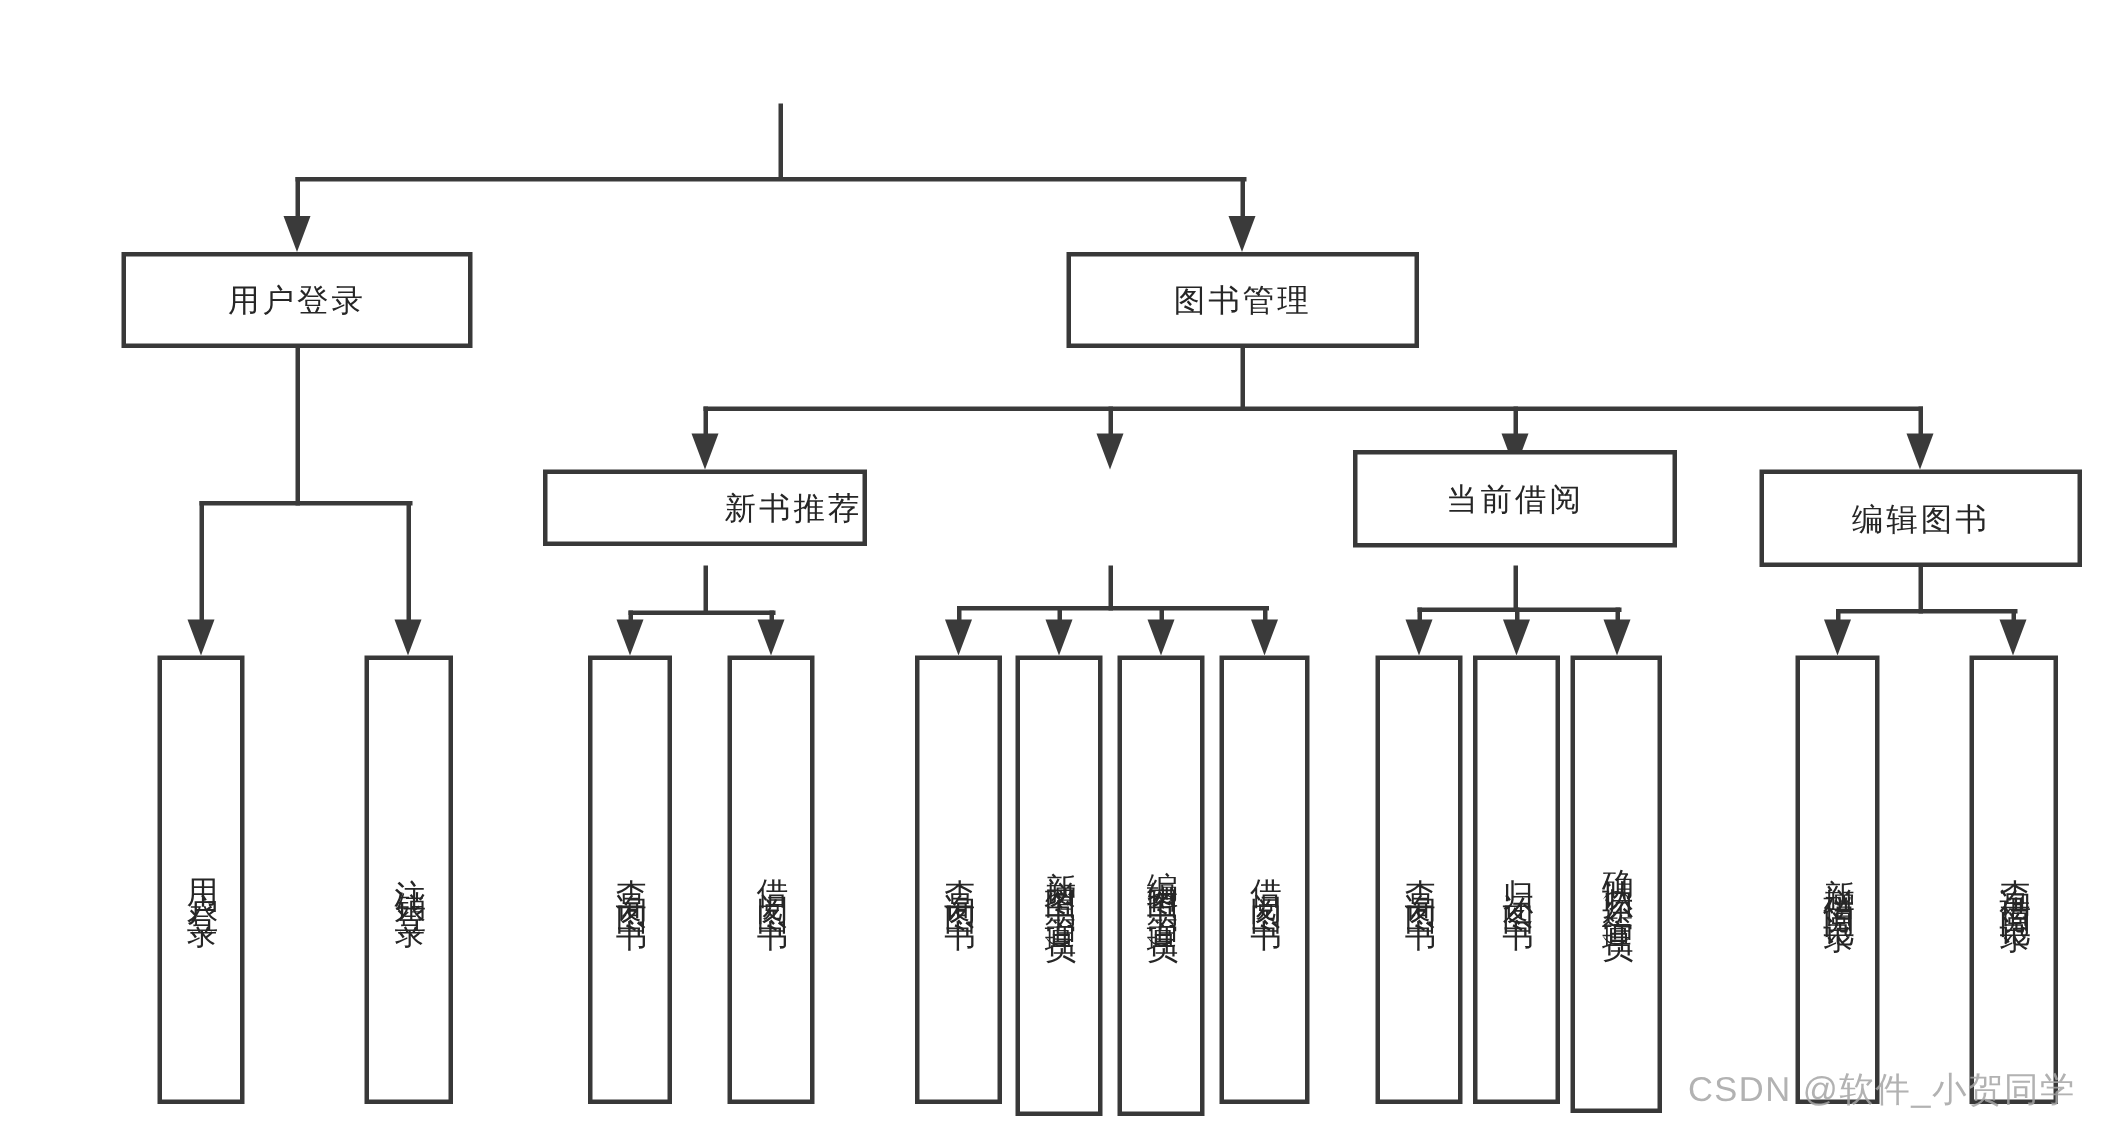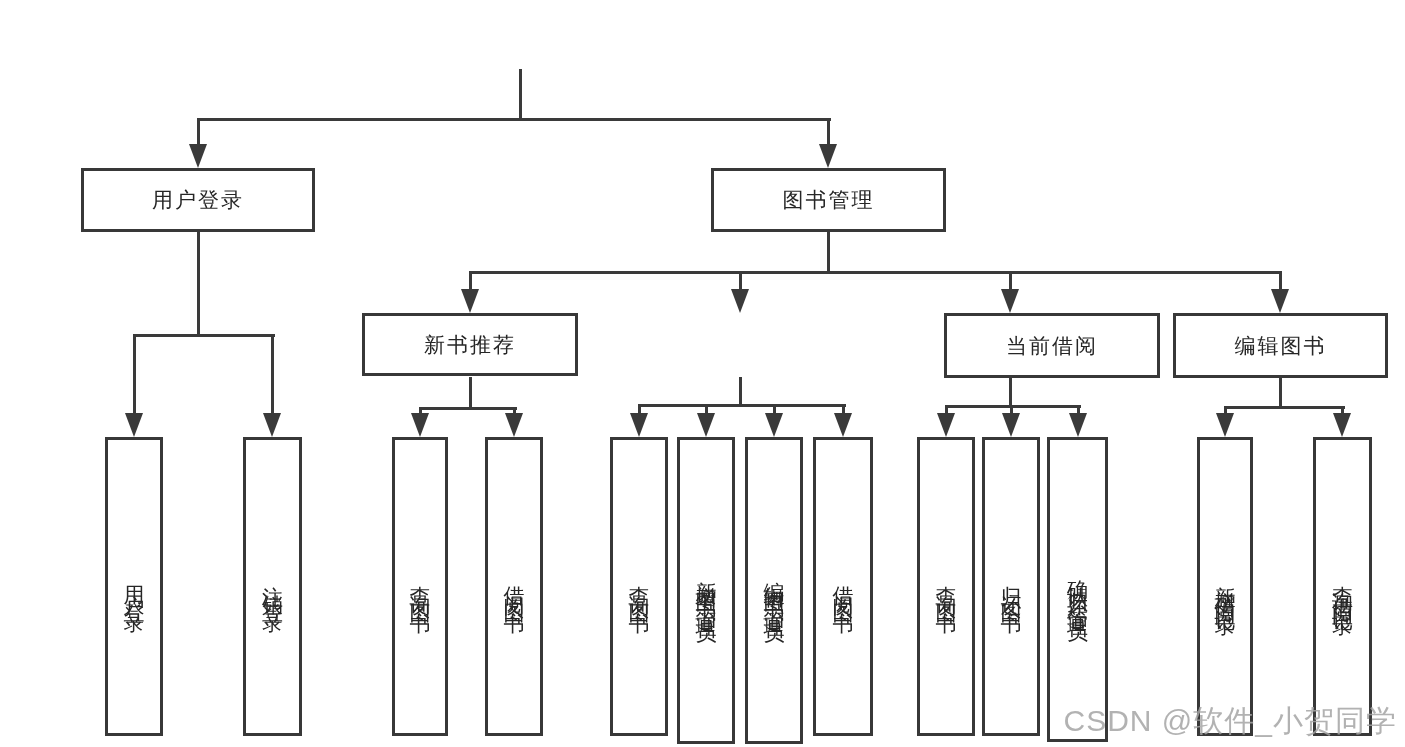--- a/index.html
+++ b/index.html
@@ -60,23 +60,23 @@
     position: absolute;
     width: 0;
     height: 0;
     border-left: 9px solid transparent;
     border-right: 9px solid transparent;
     border-top: 24px solid #3a3a3a;
     z-index: 2;
   }
   .watermark {
     position: absolute;
-    right: 8px;
+    right: 21px;
     bottom: 5px;
-    font-size: 30px;
+    font-size: 23px;
     color: rgba(165,165,165,0.85);
     letter-spacing: 1px;
     z-index: 4;
     white-space: nowrap;
   }
 </style>
 </head>
 <body>
 
 <div id="canvas">
@@ -107,24 +107,24 @@
   <div class="hline" style="left:469px; top:271px; width:813px;"></div>
   <div class="vline" style="left:469px; top:271px; height:22px;"></div>
   <div class="arrow" style="left:461px; top:289px;"></div>
   <div class="vline" style="left:739px; top:271px; height:22px;"></div>
   <div class="arrow" style="left:731px; top:289px;"></div>
   <div class="vline" style="left:1009px; top:271px; height:22px;"></div>
   <div class="arrow" style="left:1001px; top:289px;"></div>
   <div class="vline" style="left:1279px; top:271px; height:22px;"></div>
   <div class="arrow" style="left:1271px; top:289px;"></div>
 
-  <div class="box" style="left:362px; top:313px; width:216px; height:63px;">
+  <div class="box" style="left:362px; top:313px; width:216px; height:51px;justify-content:flex-end;">
     <span>新书推荐</span>
   </div>
-  <div class="box" style="left:902px; top:313px; width:216px; height:65px;margin-left:42px;">
+  <div class="box" style="left:902px; top:300px; width:216px; height:65px;">
     <span>当前借阅</span>
   </div>
   <div class="box" style="left:1173px; top:313px; width:215px; height:65px;">
     <span>编辑图书</span>
   </div>
 
   <div class="vline" style="left:469px; top:377px; height:33px;"></div>
   <div class="hline" style="left:419px; top:407px; width:98px;"></div>
   <div class="vline" style="left:419px; top:407px; height:10px;"></div>
   <div class="arrow" style="left:411px; top:413px;"></div>

